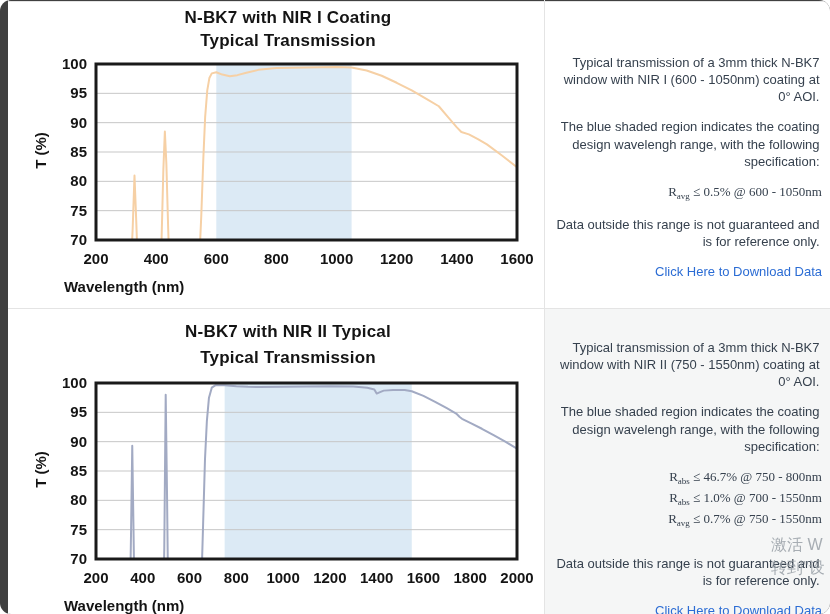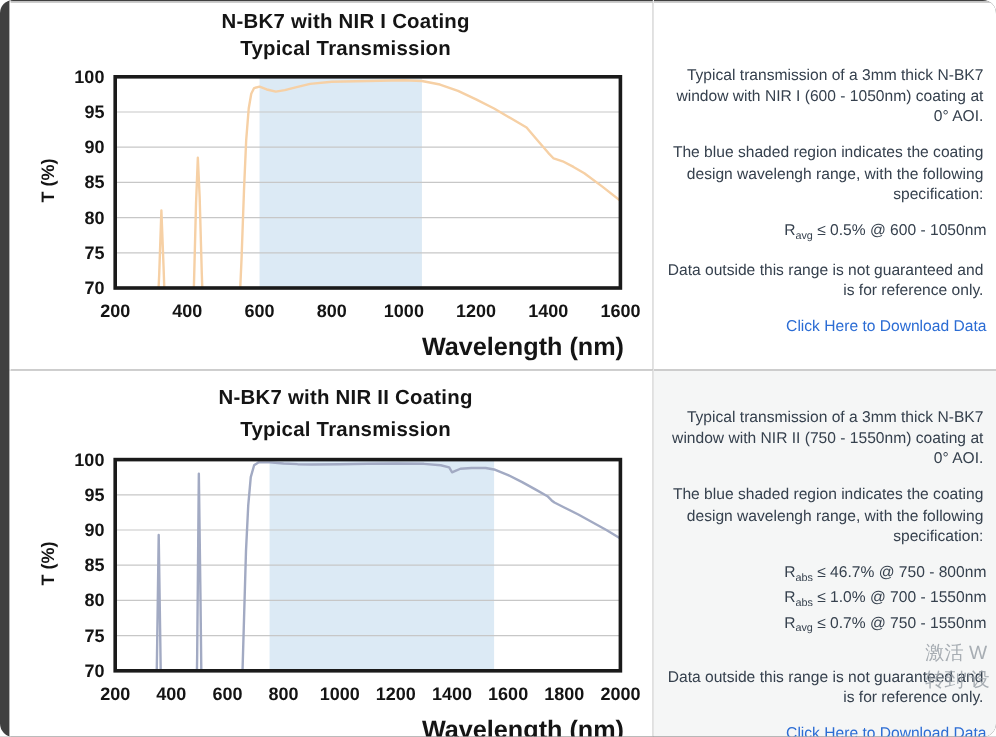--- a/index.html
+++ b/index.html
@@ -15,29 +15,29 @@
   #cell-tr { left:545px; top:2px; width:285px; height:306px; background:#fff; }
   #cell-bl { left:8px; top:309px; width:536px; height:305px; background:#fff; }
   #cell-br { left:545px; top:309px; width:285px; height:305px; background:#f5f6f6; }
 
   .chart-title { position:absolute; left:40px; width:480px; text-align:center;
     font-size:17px; font-weight:bold; color:#141414; letter-spacing:0.2px; }
   .chart-subtitle { position:absolute; left:40px; width:480px; text-align:center;
     font-size:17px; font-weight:bold; color:#141414; letter-spacing:0.2px; }
   .ylab { position:absolute; left:14px; font-size:15px; font-weight:bold; color:#141414;
     transform:rotate(-90deg); transform-origin:center; white-space:nowrap; }
-  .xlab { position:absolute; left:32px; width:480px; text-align:right;
-    font-size:21px; font-weight:bold; color:#141414; }
+  .xlab { position:absolute; left:56px; width:480px; text-align:left;
+    font-size:15px; font-weight:bold; color:#141414; }
   svg.plot { position:absolute; left:0; }
 
   .panel { position:absolute; left:8px; right:8px; text-align:right;
     color:#36414e; font-size:13px; line-height:1.32; }
   .panel p { margin:0 auto 13px auto; width:264px; }
   .panel .specs { margin:0 0 13px 0; }
-  .panel .spec-line { display:block; margin:1px 0; }
+  .panel .spec-line { display:block; margin:1px 0;font-family:Liberation Serif, serif; }
   .panel sub { font-size:9px; vertical-align:-3px; }
   .panel .gap { height:12px; }
   a.dl-link { color:#2b6cd4; text-decoration:none; font-size:13px; cursor:pointer; }
 
   .watermark { position:absolute; left:771px; top:533px; width:120px;
     color:#9aa1a8; opacity:0.85; font-size:16px; line-height:1.45; white-space:nowrap; }
 </style>
 </head>
 <body>
 
@@ -91,21 +91,21 @@
       <p>The blue shaded region indicates the coating design wavelengh range, with the following specification:</p>
       <div class="specs">
           <span class="spec-line"><span>R</span><sub>avg</sub><span> ≤ 0.5% @ 600 - 1050nm</span></span>
         </div>
       <p>Data outside this range is not guaranteed and is for reference only.</p>
       <a class="dl-link">Click Here to Download Data</a>
     </div>
   </div>
 
   <div class="cell" id="cell-bl">
-    <div class="chart-title" style="top:13px;">N-BK7 with NIR II Coating</div>
+    <div class="chart-title" style="top:13px;">N-BK7 with NIR II Typical</div>
     <div class="chart-subtitle" style="top:39px;">Typical Transmission</div>
     <div class="ylab" style="top:152px;">T (%)</div>
     <svg class="plot" style="top:62px;" width="536" height="220">
         <defs>
           <clipPath id="clip1">
             <rect x="88" y="12" width="421" height="176"></rect>
           </clipPath>
         </defs>
         <rect x="216.63888888888889" y="12" width="187.11111111111111" height="176" fill="#dceaf5"></rect>
         <line x1="88" x2="509" y1="158.66666666666669" y2="158.66666666666669" stroke="#c7c7c7" stroke-width="1"></line>

